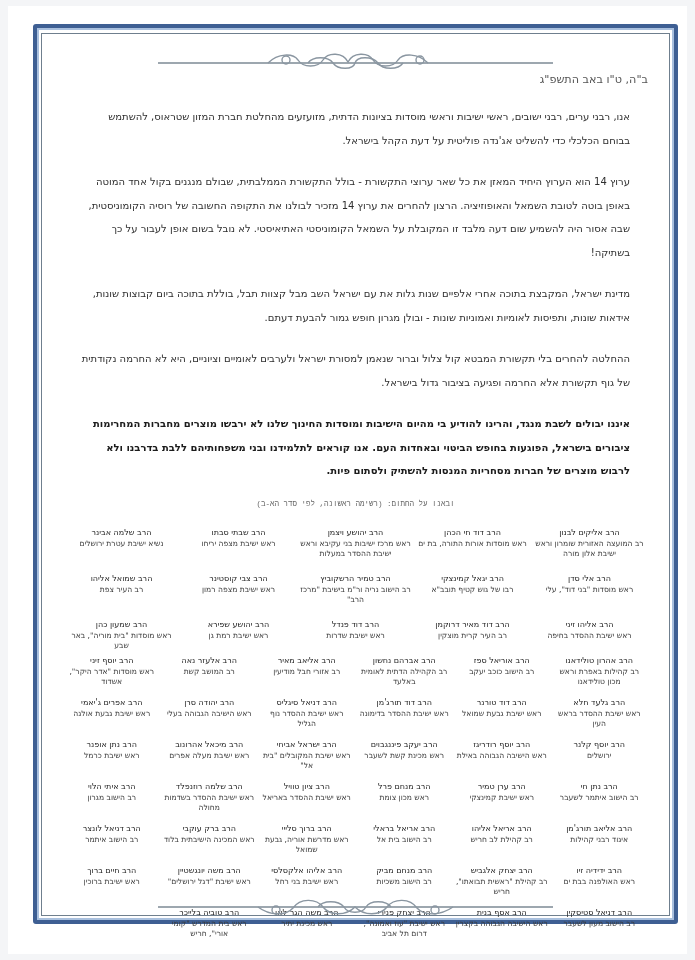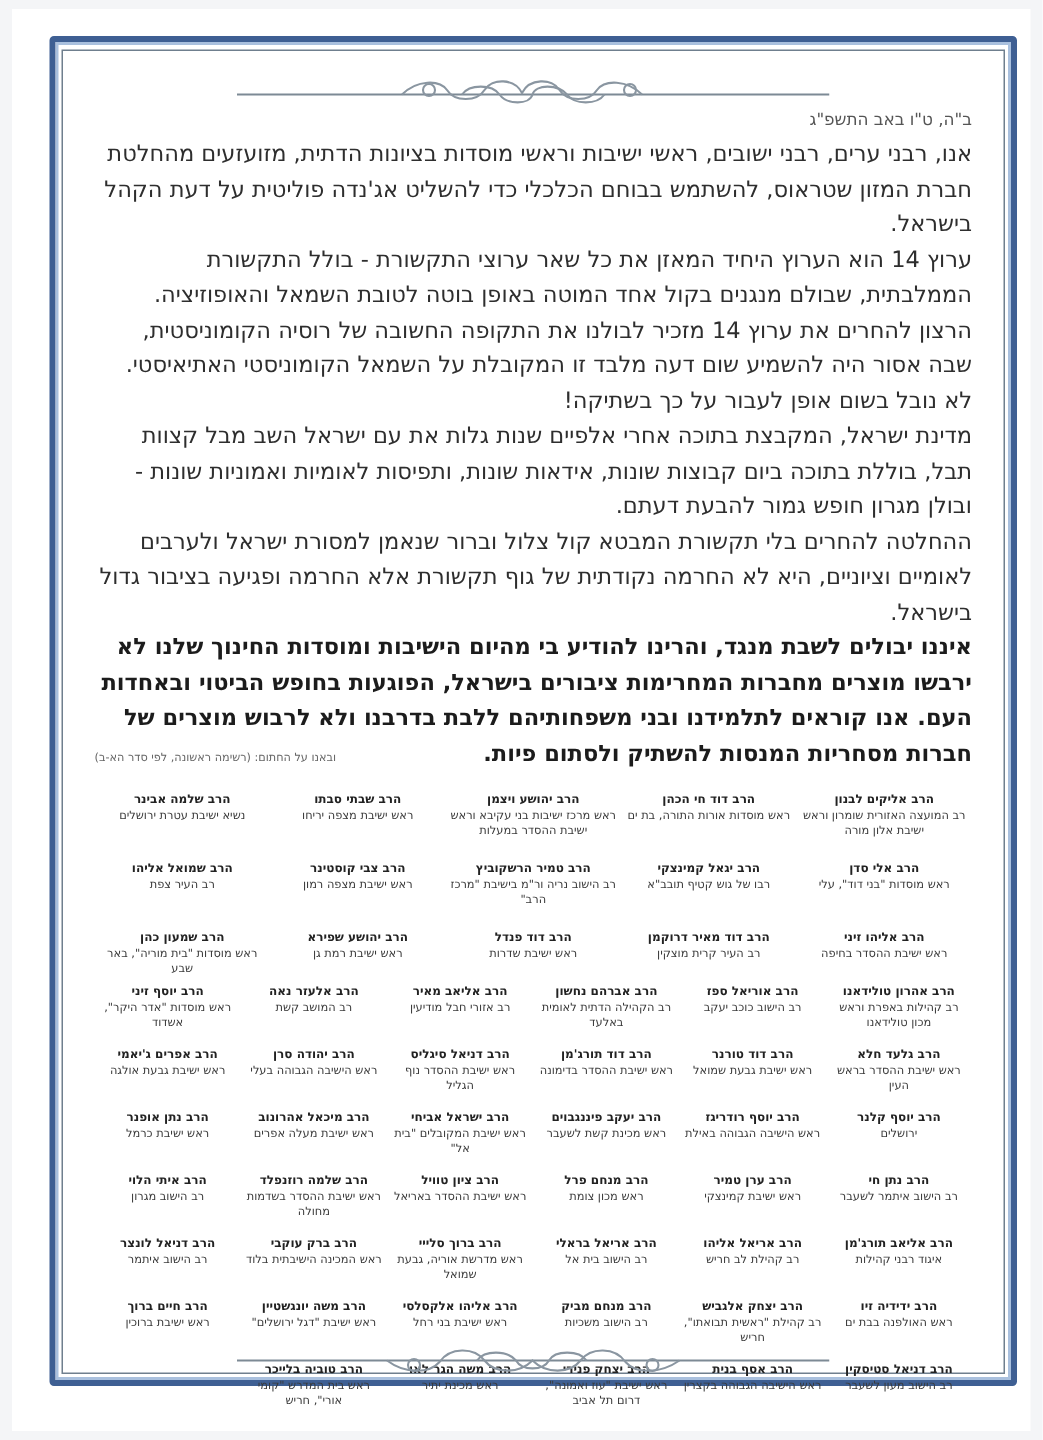--- a/index.html
+++ b/index.html
@@ -17,33 +17,33 @@
   }
   .frame-inner {
     position: absolute; left: 33px; top: 27px; width: 629px; height: 883px;
     border: 1.5px solid #6f7f8e; box-sizing: border-box;
   }
   .ornament { position: absolute; left: 150px; width: 395px; height: 24px; }
   .ornament.top { top: 44px; }
   .ornament.bottom { top: 890px; }
   .content { position: absolute; left: 55px; top: 66px; width: 585px; direction: rtl; text-align: right; }
   .date { font-size: 11.2px; color: #555; margin: 0 0 4px 0; line-height: 15px; }
-  .para { font-size: 15px; line-height: 23.5px; margin: 0; color: #2e2e2e; }
+  .para { font-size: 10px; line-height: 23.5px; margin: 18px; color: #2e2e2e; }
   .para.bold { font-weight: bold; color: #1c1c1c; }
-  .signed-label { position: absolute; left: 0; top: 428px; width: 585px; direction: rtl; text-align: left; font-size: 7.5px; color: #666; }
+  .signed-label { position: absolute; left: 0; top: 428px; width: 585px; direction: rtl; text-align: center; font-size: 7.5px; color: #666; font-family: Liberation Mono, monospace; }
   .sig-grid-5 {
     position: absolute; left: 0; top: 456px; width: 585px; direction: rtl;
     display: grid; grid-template-columns: repeat(5, 1fr); row-gap: 8px;
   }
   .sig-grid-6 {
     position: absolute; left: 0; top: 584px; width: 585px; direction: rtl;
     display: grid; grid-template-columns: repeat(6, 1fr); row-gap: 6px;
   }
   .sig { text-align: center; font-size: 7.6px; line-height: 10.5px; color: #3a3a3a; padding: 0 2px; }
-  .sig .name { font-weight: bold; font-size: 8px; color: #222; }
+  .sig .name { font-weight: normal; font-size: 8px; color: #222; }
   .sig-grid-5 .sig { min-height: 38px; }
   .sig-grid-6 .sig { min-height: 36px; }
 </style>
 </head>
 <body>
 
 <div class="page">
   <div class="frame-outer"></div>
   <div class="frame-inner"></div>
 

